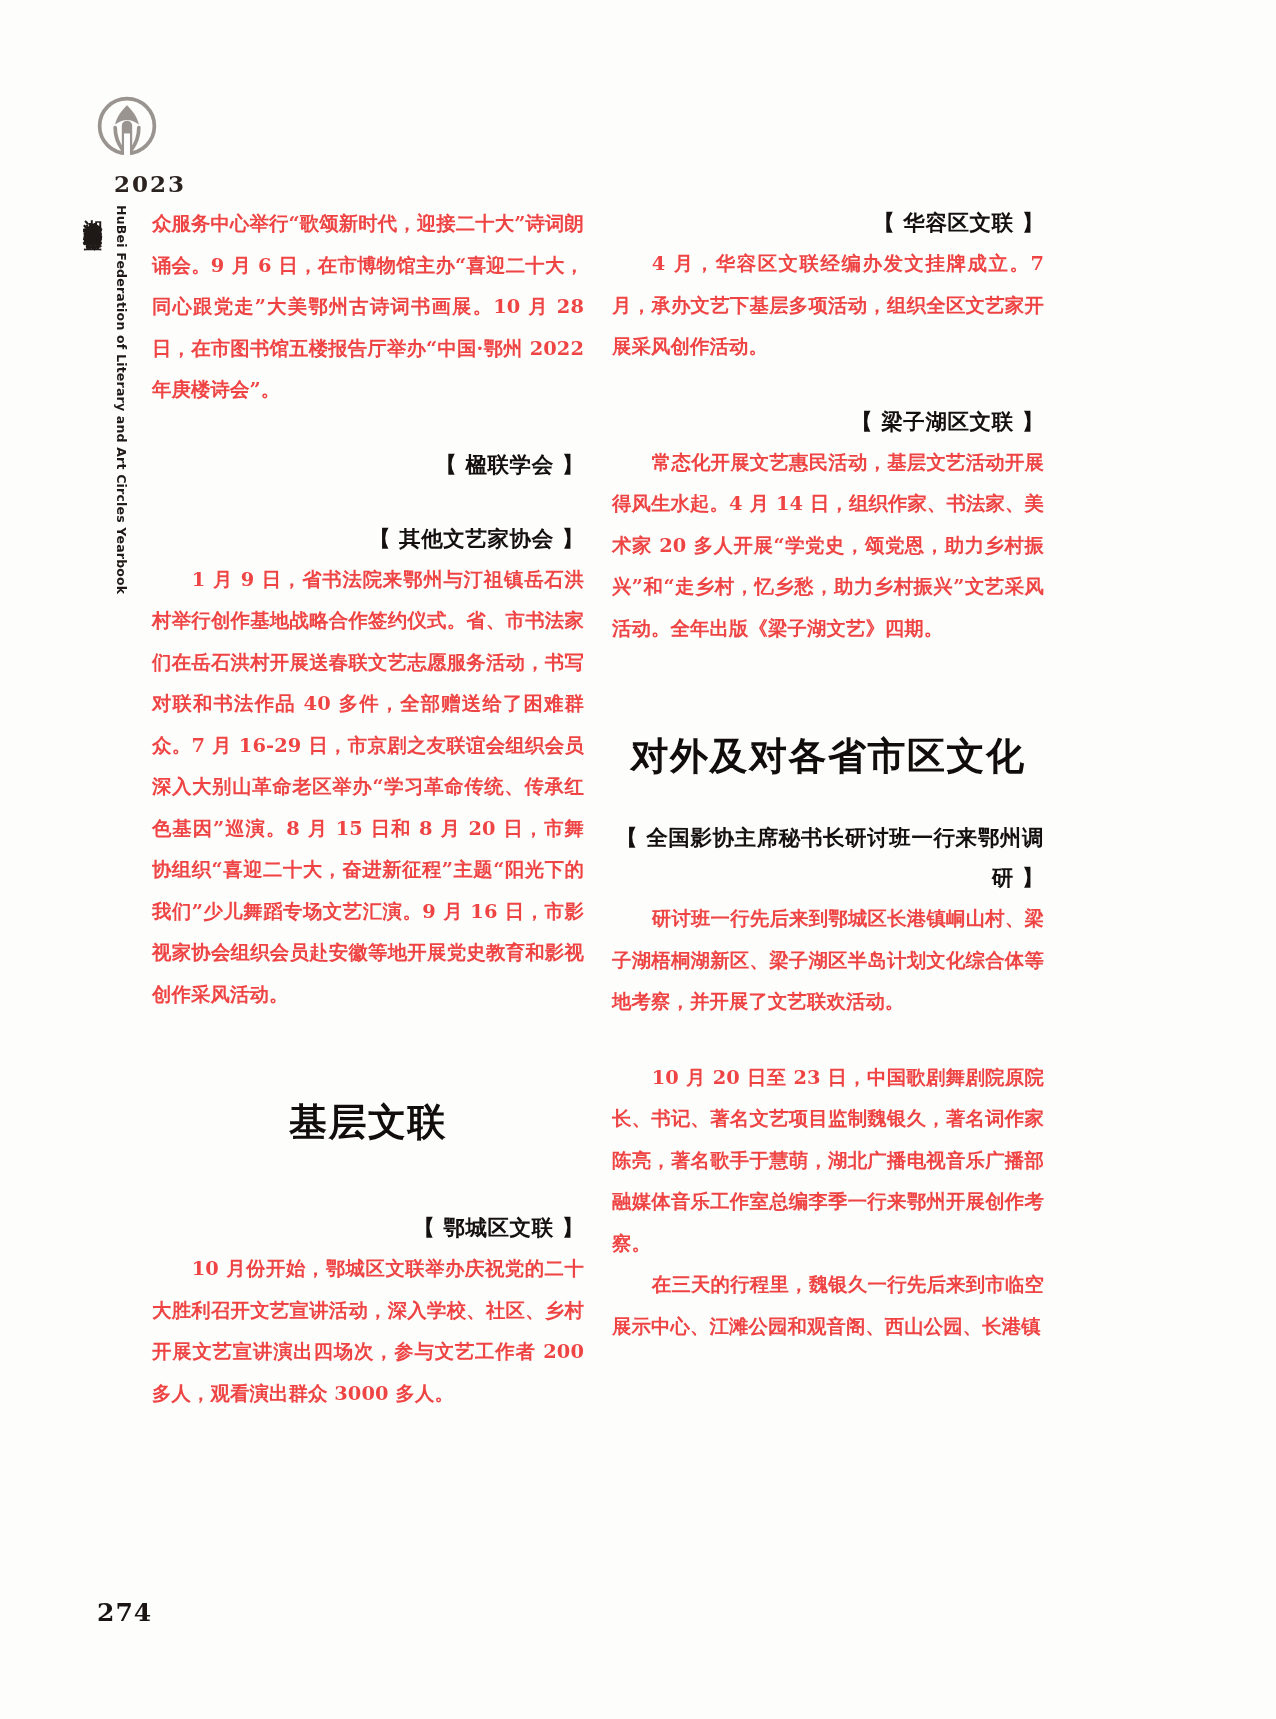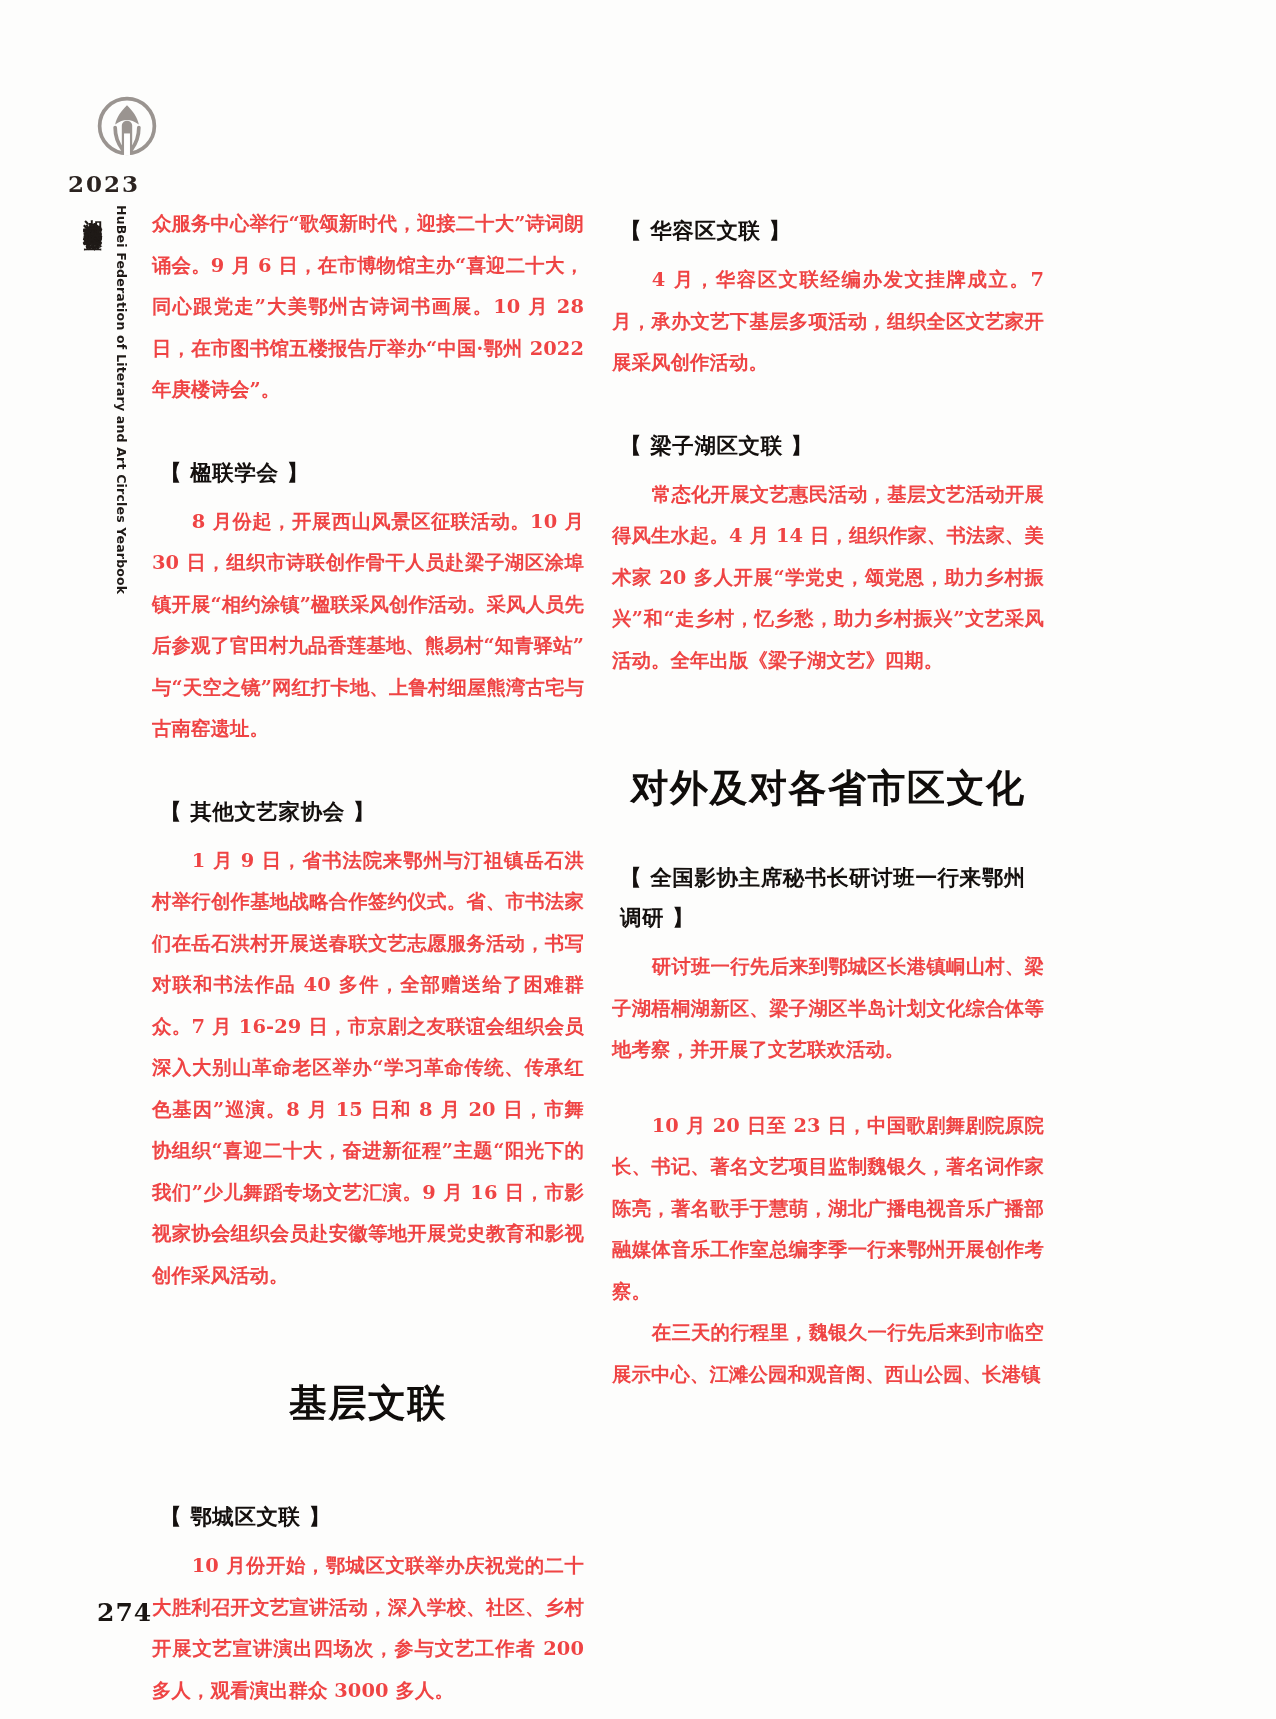--- a/index.html
+++ b/index.html
@@ -22,21 +22,21 @@
     inset: 0;
     background: #fdfdfc;
   }
 
   
   .logo-block {
     position: absolute;
     left: 68px;
     top: 92px;
     width: 118px;
-    text-align: left;
+    text-align: right;
   }
   .logo-mark {
     width: 74px;
     height: 74px;
     margin: 0 auto;
     display: block;
   }
   .logo-year {
     font-family: "DejaVu Serif", "Liberation Serif", serif;
     font-weight: 700;
@@ -98,27 +98,28 @@
     font-size: 19.4px;
     line-height: 41.5px;
     text-align: justify;
     text-justify: inter-ideograph;
     letter-spacing: 0.1px;
     color: #ef4444;
   }
   p.body.indent { text-indent: 2.05em; }
 
   h3.bracket-head {
-    margin: 8px;
+    margin: 0;
     font-family: "DejaVu Sans", "Liberation Sans", sans-serif;
     font-weight: 700;
     font-size: 21.5px;
     line-height: 40px;
     letter-spacing: 0.6px;
     color: #14100e;
+    text-align: right;
   }
 
   h2.section-head {
     margin: 0;
     text-align: center;
     font-family: Liberation Serif, serif;
     font-weight: 700;
     font-size: 38px;
     line-height: 55px;
     letter-spacing: 1.5px;
@@ -163,21 +164,20 @@
     <div class="side-en">HuBei Federation of Literary and Art Circles Yearbook</div>
   </div>
 
   <div class="col col-left">
 
     <p class="body">众服务中心举行“歌颂新时代，迎接二十大”诗词朗诵会。9 月 6 日，在市博物馆主办“喜迎二十大，同心跟党走”大美鄂州古诗词书画展。10 月 28 日，在市图书馆五楼报告厅举办“中国·鄂州 2022 年庚楼诗会”。</p>
 
     <div class="gap-m"></div>
 
     <h3 class="bracket-head">【 楹联学会 】</h3>
-    <p class="body indent">8 月份起，开展西山风景区征联活动。10 月 30 日，组织市诗联创作骨干人员赴梁子湖区涂埠镇开展“相约涂镇”楹联采风创作活动。采风人员先后参观了官田村九品香莲基地、熊易村“知青驿站”与“天空之镜”网红打卡地、上鲁村细屋熊湾古宅与古南窑遗址。</p>
 
     <div class="gap-m"></div>
 
     <h3 class="bracket-head">【 其他文艺家协会 】</h3>
     <p class="body indent">1 月 9 日，省书法院来鄂州与汀祖镇岳石洪村举行创作基地战略合作签约仪式。省、市书法家们在岳石洪村开展送春联文艺志愿服务活动，书写对联和书法作品 40 多件，全部赠送给了困难群众。7 月 16-29 日，市京剧之友联谊会组织会员深入大别山革命老区举办“学习革命传统、传承红色基因”巡演。8 月 15 日和 8 月 20 日，市舞协组织“喜迎二十大，奋进新征程”主题“阳光下的我们”少儿舞蹈专场文艺汇演。9 月 16 日，市影视家协会组织会员赴安徽等地开展党史教育和影视创作采风活动。</p>
 
     <div class="gap-xl"></div>
 
     <h2 class="section-head">基层文联</h2>
 

